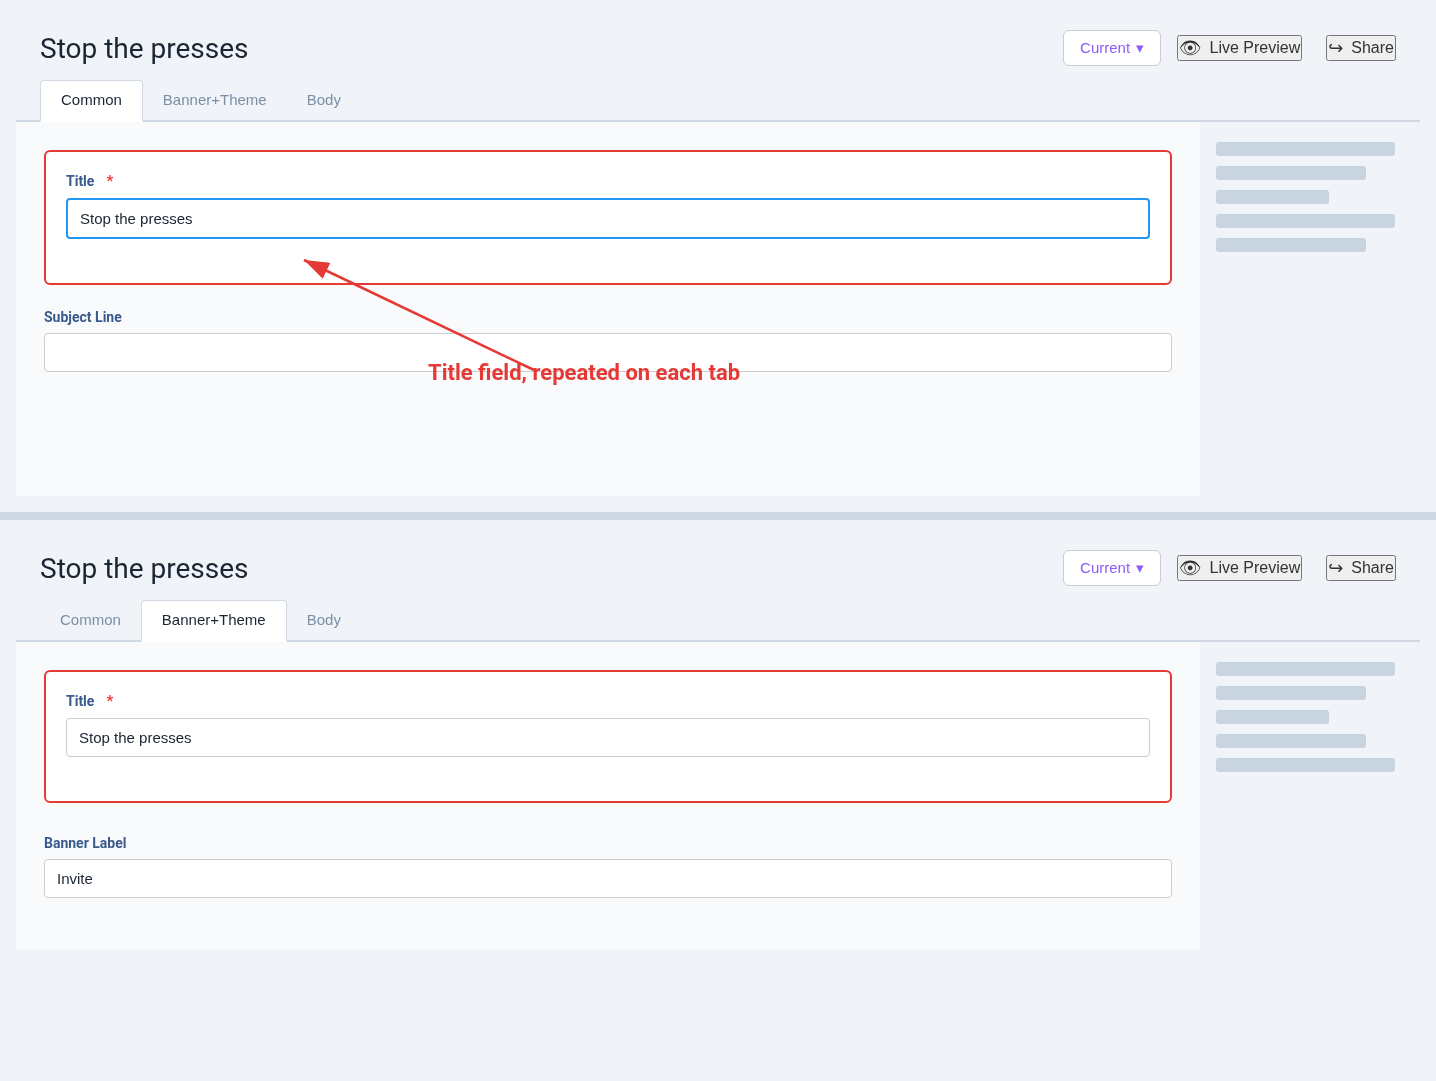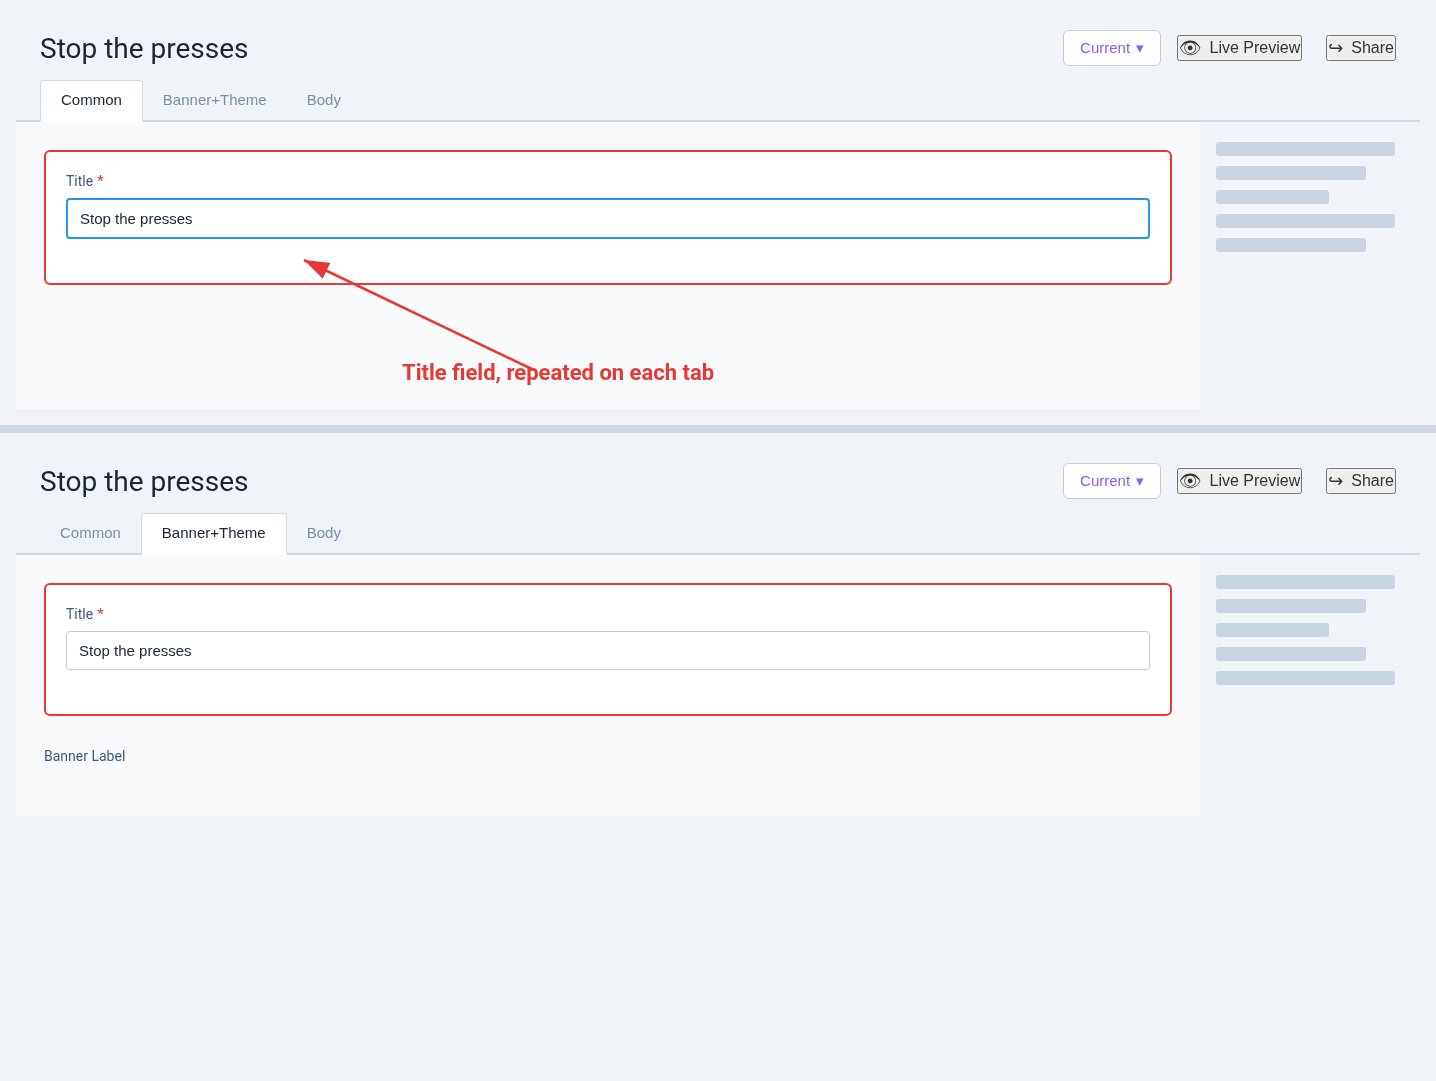--- a/index.html
+++ b/index.html
@@ -123,26 +123,26 @@
       padding: 20px 16px;
     }
 
     
     .field-group {
       margin-bottom: 24px;
     }
 
     .field-label {
       font-size: 14px;
-      font-weight: 400;
+      font-weight: 700;
       color: #3a5a8c;
       margin-bottom: 8px;
       display: flex;
       align-items: center;
-      gap: 4px;
+      gap: 12px;
     }
 
     .field-label .required {
       color: #e53935;
       font-size: 15px;
     }
 
     .field-input {
       width: 100%;
       padding: 10px 12px;
@@ -262,23 +262,29 @@
           <svg class="annotation-svg" style="position:absolute; left: 200px; top: 60px; width: 430px; height: 220px; pointer-events:none;">
 
             <defs>
               <marker id="arrowhead" markerWidth="10" markerHeight="7" refX="10" refY="3.5" orient="auto">
                 <polygon points="0 0, 10 3.5, 0 7" fill="#e53935"></polygon>
               </marker>
             </defs>
             <line x1="290" y1="160" x2="60" y2="50" stroke="#e53935" stroke-width="2.5" marker-end="url(#arrowhead)"></line>
           </svg>
 
-          <div class="annotation-text" style="left: 358px; top: 210px; width: 450px;">Title field, repeated on each tab</div>
+          <div class="annotation-text" style="left: 384px; top: 210px; width: 450px;">Title field, repeated on each tab</div>
         </div>
 
+        <div class="field-group" style="margin-top: 24px;">
+          <div class="field-label">
+            <span>Subject Line</span>
+          </div>
+          <input class="field-input" type="text" value="" style="">
+        </div>
 
       </div>
     </div>
 
     <div class="right-sidebar">
       <div class="sidebar-line long"></div>
       <div class="sidebar-line medium"></div>
       <div class="sidebar-line short"></div>
       <div class="sidebar-line long"></div>
       <div class="sidebar-line medium"></div>
@@ -331,20 +337,21 @@
               <span class="required">*</span>
             </div>
             <input class="field-input" type="text" value="Stop the presses" style="">
           </div>
         </div>
 
         <div class="field-group" style="margin-top: 32px;">
           <div class="field-label">
             <span>Banner Label</span>
           </div>
+          <input class="field-input" type="text" value="Invite" style="">
         </div>
 
       </div>
     </div>
 
     <div class="right-sidebar">
       <div class="sidebar-line long"></div>
       <div class="sidebar-line medium"></div>
       <div class="sidebar-line short"></div>
       <div class="sidebar-line medium"></div>

